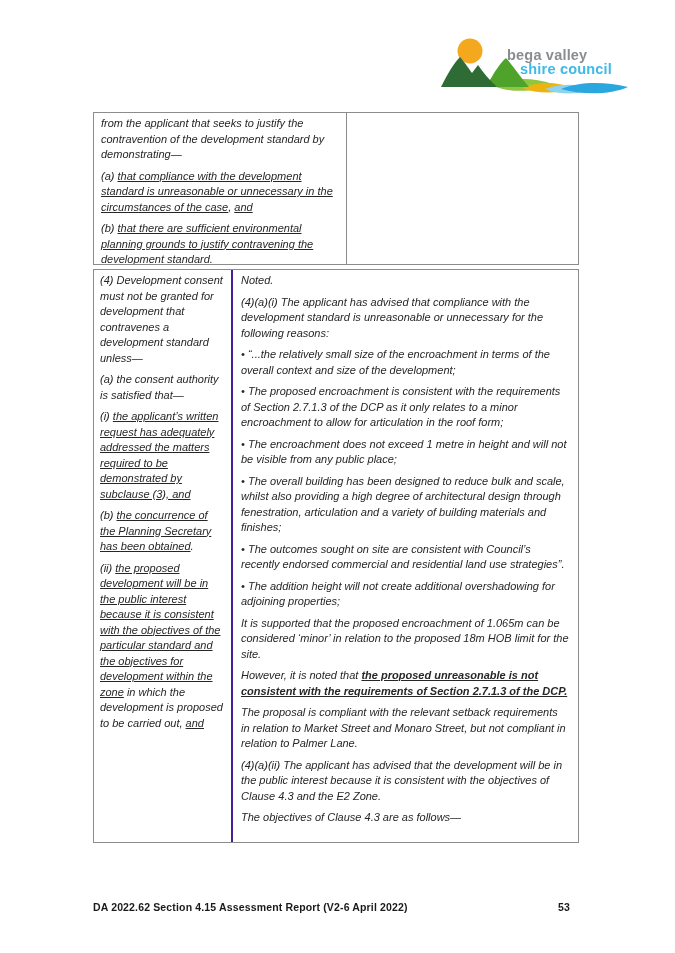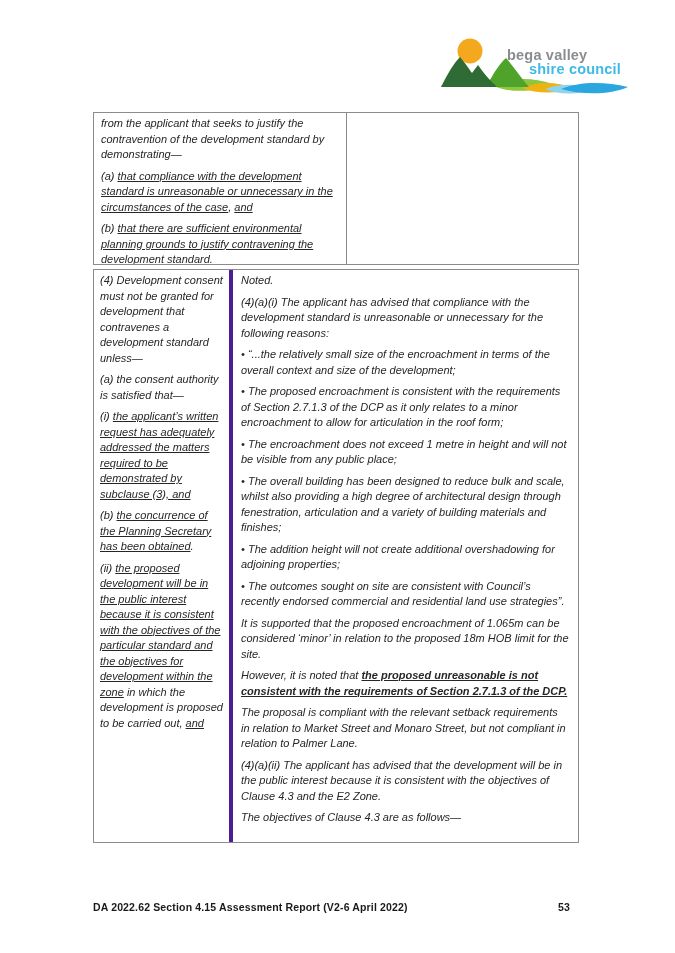--- a/index.html
+++ b/index.html
@@ -14,37 +14,37 @@
   }
   
   .logo{position:absolute;left:440px;top:36px;width:195px;height:64px;}
   .logo svg{position:absolute;left:0;top:0;}
   .logo-text1{
     position:absolute;left:67px;top:11px;
     font-size:14.5px;font-weight:bold;letter-spacing:.2px;
     color:#8a8d90;white-space:nowrap;
   }
   .logo-text2{
-    position:absolute;left:89px;top:25px;
+    position:absolute;left:80px;top:25px;
     font-size:14.5px;font-weight:bold;letter-spacing:.2px;
     color:#3fb9e6;white-space:nowrap;
   }
   
   .tbl{
     position:absolute;left:93px;width:486px;
     border:1px solid #8c8c8c;
     display:flex;box-sizing:border-box;
     font-size:11px;line-height:15.5px;
   }
   .tbl1{top:112px;height:153px;}
   .tbl2{top:269px;height:574px;}
   .cell{box-sizing:border-box;overflow:hidden;}
   .left1{width:253px;border-right:1px solid #8c8c8c;padding:3px 7px 0 7px;}
   .right1{flex:1;}
-  .left2{width:139px;border-right:4px solid #4c1d95;padding:3px 6px 0 6px;}
+  .left2{width:139px;border-right:2px solid #4c1d95;padding:3px 6px 0 6px;}
   .right2{flex:1;padding:3px 9px 0 8px;}
   .para{margin:0 0 6px 0;font-style:italic;}
   .para:last-child{margin-bottom:0;}
   .u{text-decoration:underline;}
   .b{font-weight:bold;}
   
   .footer{
     position:absolute;left:93px;top:901px;width:477px;
     display:flex;justify-content:space-between;align-items:center;
     font-size:10.5px;font-weight:bold;color:#1a1a1a;letter-spacing:.15px;
@@ -86,22 +86,22 @@
         <p class="para"><span>(b)  </span><span class="u">the concurrence of the Planning Secretary has been obtained</span><span>.</span></p>
         <p class="para"><span>(ii)  </span><span class="u">the proposed development will be in the public interest because it is consistent with the objectives of the particular standard and the objectives for development within the zone</span><span> in which the development is proposed to be carried out, </span><span class="u">and</span></p>
       </div>
     <div class="cell right2">
         <p class="para"><span>Noted.</span></p>
         <p class="para"><span>(4)(a)(i) The applicant has advised that compliance with the development standard is unreasonable or unnecessary for the following reasons:</span></p>
         <p class="para"><span>• “...the relatively small size of the encroachment in terms of the overall context and size of the development;</span></p>
         <p class="para"><span>• The proposed encroachment is consistent with the requirements of Section 2.7.1.3 of the DCP as it only relates to a minor encroachment to allow for articulation in the roof form;</span></p>
         <p class="para"><span>• The encroachment does not exceed 1 metre in height and will not be visible from any public place;</span></p>
         <p class="para"><span>• The overall building has been designed to reduce bulk and scale, whilst also providing a high degree of architectural design through fenestration, articulation and a variety of building materials and finishes;</span></p>
+        <p class="para"><span>• The outcomes sought on site are consistent with Council’s recently endorsed commercial and residential land use strategies”.</span></p>
         <p class="para"><span>• The addition height will not create additional overshadowing for adjoining properties;</span></p>
-        <p class="para"><span>• The outcomes sought on site are consistent with Council’s recently endorsed commercial and residential land use strategies”.</span></p>
         <p class="para"><span>It is supported that the proposed encroachment of 1.065m can be considered ‘minor’ in relation to the proposed 18m HOB limit for the site.</span></p>
         <p class="para"><span>However, it is noted that </span><span class="u b">the proposed unreasonable is not consistent with the requirements of Section 2.7.1.3 of the DCP.</span></p>
         <p class="para"><span>The proposal is compliant with the relevant setback requirements in relation to Market Street and Monaro Street, but not compliant in relation to Palmer Lane.</span></p>
         <p class="para"><span>(4)(a)(ii) The applicant has advised that the development will be in the public interest because it is consistent with the objectives of Clause 4.3 and the E2 Zone.</span></p>
         <p class="para"><span>The objectives of Clause 4.3 are as follows—</span></p>
       </div>
   </div>
 
   <div class="footer">
     <span>DA 2022.62 Section 4.15 Assessment Report (V2-6 April 2022)</span>

